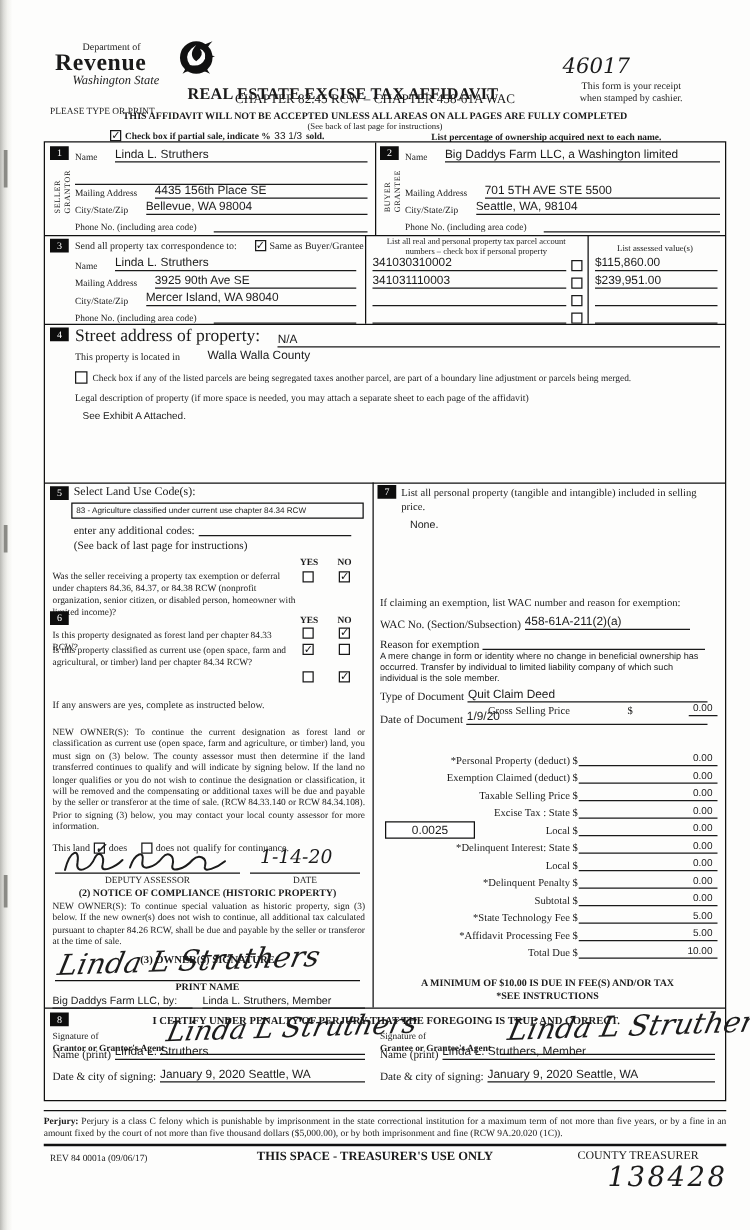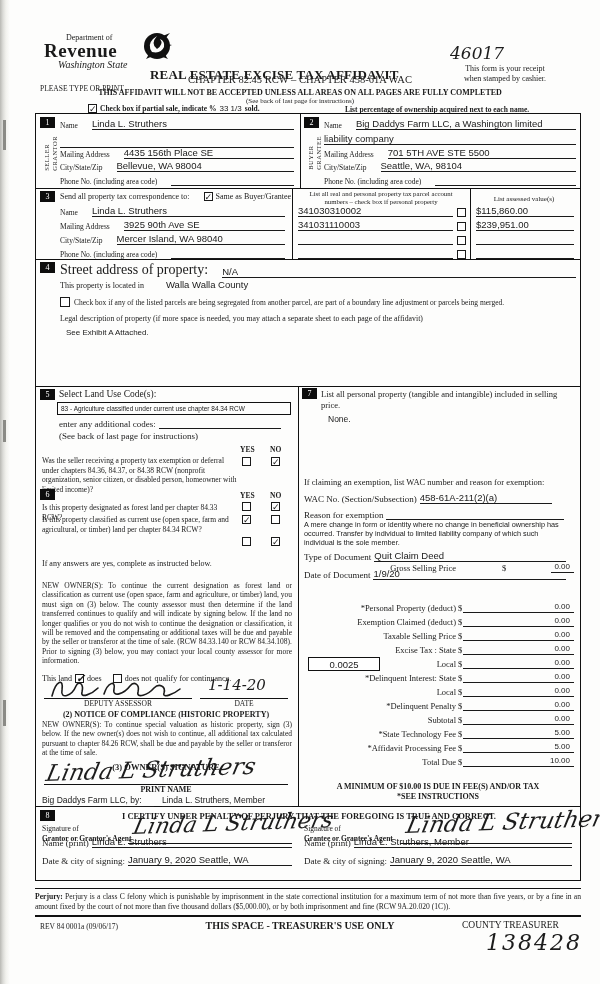--- a/index.html
+++ b/index.html
@@ -156,23 +156,20 @@
 
     <div class="badge" style="left:268px;top:3px;">2</div>
     <div class="vert-pair" style="left:271px;top:22px;">
       <span class="vert">BUYER</span>
       <span class="vert">GRANTEE</span>
     </div>
     <div class="frow" style="left:288px;top:4px;width:252px;">
       <span class="lab">Name</span>
       <span class="uline">Big Daddys Farm LLC, a Washington limited</span>
     </div>
-    <div class="frow" style="left:288px;top:19px;width:252px;">
-      <span class="uline">liability company</span>
-    </div>
     <div class="frow" style="left:288px;top:33px;width:252px;">
       <span class="lab">Mailing Address</span>
       <span class="uline">701 5TH AVE STE 5500</span>
     </div>
     <div class="frow" style="left:288px;top:46px;width:252px;">
       <span class="lab">City/State/Zip</span>
       <span class="uline">Seattle, WA, 98104</span>
     </div>
     <div class="frow" style="left:288px;top:60px;width:252px;">
       <span class="lab">Phone No. (including area code)</span>
@@ -241,21 +238,21 @@
     <div class="frow" style="left:24px;top:148px;width:516px;">
       <span class="lab" style="font-size:14px;">Street address of property:</span>
       <span class="uline">N/A</span>
     </div>
     <div class="frow" style="left:24px;top:165px;width:300px;">
       <span class="lab" style="font-size:8px;">This property is located in</span>
       <span class="sans" style="font-size:9.5px;padding-left:8px;">Walla Walla County</span>
     </div>
     <div class="frow" style="left:24px;top:183px;width:516px;align-items:center;">
       <span class="cb" style="width:10px;height:10px;"></span>
-      <span class="lab" style="font-size:7.5px;padding-left:4px;white-space:normal;">Check box if any of the listed parcels are being segregated from another parcel, are part of a boundary line adjustment or parcels being merged.</span>
+      <span class="lab" style="font-size:7.5px;padding-left:4px;white-space:normal;">Check box if any of the listed parcels are being segregated taxes another parcel, are part of a boundary line adjustment or parcels being merged.</span>
     </div>
     <div class="abs" style="left:24px;top:200px;width:516px;font-size:7.8px;">Legal description of property (if more space is needed, you may attach a separate sheet to each page of the affidavit)</div>
     <div class="abs sans" style="left:30px;top:214px;font-size:8px;">See Exhibit A Attached.</div>
 
     <div class="badge" style="left:4px;top:275px;">5</div>
     <div class="abs" style="left:23px;top:275px;font-size:9.5px;">Select Land Use Code(s):</div>
     <div class="abs sans" style="left:21px;top:288px;width:234px;border:1px solid #111;font-size:6.5px;padding:2px 3px;">83 - Agriculture classified under current use chapter 84.34 RCW</div>
     <div class="frow" style="left:23px;top:303px;width:222px;">
       <span class="lab9">enter any additional codes:</span>
       <span class="uline">&nbsp;</span>

